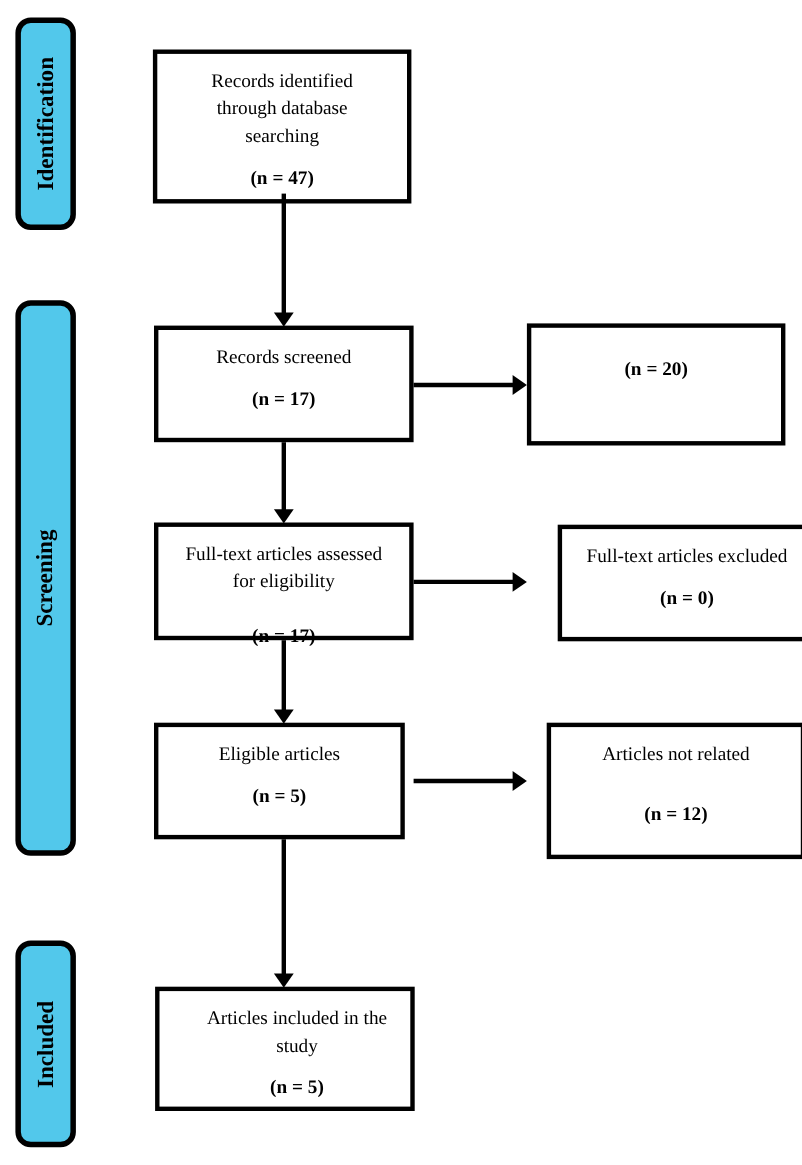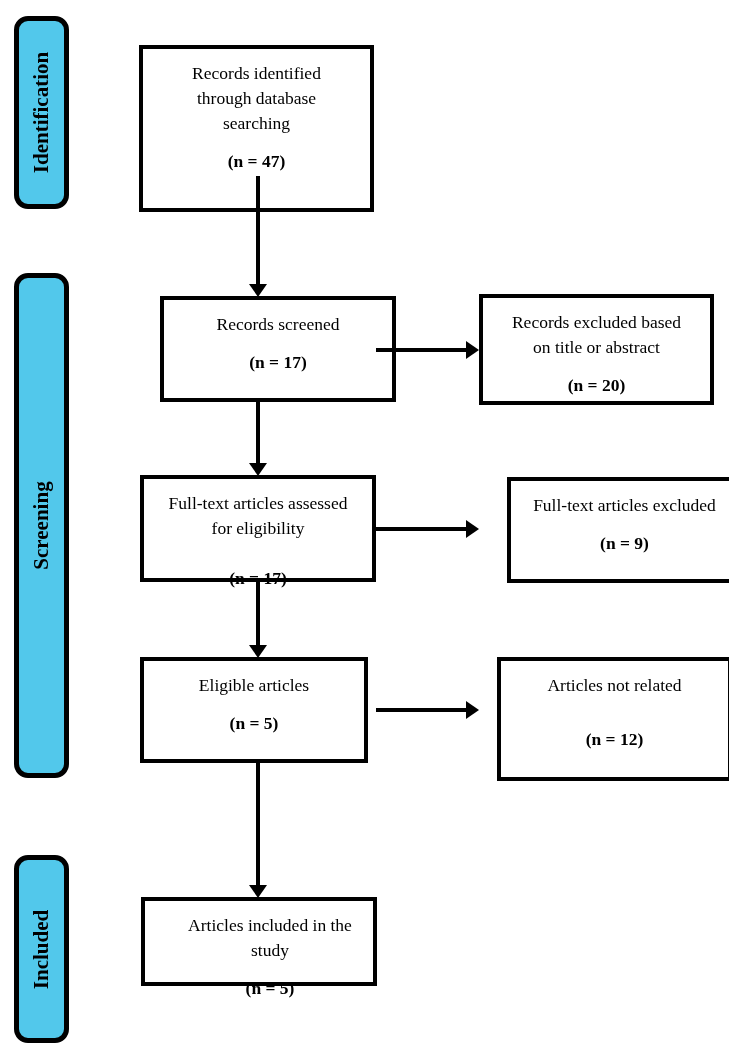--- a/index.html
+++ b/index.html
@@ -60,25 +60,25 @@
     white-space: pre-line;
   }
   .box-count {
     font-size: 17.5px;
     line-height: 25px;
     color: #000;
     margin-top: 13px;
     font-weight: bold;
   }
 
-  .box-b1 { left: 139px; top: 45px;  width: 235px; height: 167px; }
-  .box-b2 { left: 140px; top: 296px; width: 236px; height: 106px; margin-left: 20px; }
+  .box-b1 { left: 139px; top: 45px;  width: 235px; height: 140px; }
+  .box-b2 { left: 140px; top: 296px; width: 236px; height: 106px; }
   .box-b3 { left: 140px; top: 475px; width: 236px; height: 107px; gap: 12px; }
   .box-b4 { left: 140px; top: 657px; width: 228px; height: 106px; }
-  .box-b5 { left: 141px; top: 897px; width: 236px; height: 89px; padding-left: 22px; }
+  .box-b5 { left: 141px; top: 897px; width: 236px; height: 113px; padding-left: 22px; }
 
   .box-r1 { left: 479px; top: 294px; width: 235px; height: 111px; }
   .box-r2 { left: 507px; top: 477px; width: 235px; height: 106px; }
   .box-r3 { left: 497px; top: 657px; width: 235px; height: 124px; gap: 16px; }
 
   
   .arrows {
     position: absolute;
     inset: 0;
     width: 729px;
@@ -121,27 +121,25 @@
     <div class="box-label">Eligible articles</div>
     <div class="box-count">(n = 5)</div>
   </div>
   <div class="box box-b5">
     <div class="box-label">Articles included in the
 study</div>
     <div class="box-count">(n = 5)</div>
   </div>
 
   <div class="box box-r1">
-    <div class="box-label">Records excluded based
-on title or abstract</div>
     <div class="box-count">(n = 20)</div>
   </div>
   <div class="box box-r2">
     <div class="box-label">Full-text articles excluded</div>
-    <div class="box-count">(n = 9)</div>
+    <div class="box-count">(n = 0)</div>
   </div>
   <div class="box box-r3">
     <div class="box-label">Articles not related</div>
     <div class="box-count">(n = 12)</div>
   </div>
 
   <svg class="arrows" viewBox="0 0 729 1059" xmlns="http://www.w3.org/2000/svg" aria-hidden="true">
 
     <g>
       <line x1="258" y1="176" x2="258" y2="285" stroke="currentColor" stroke-width="4"></line>

